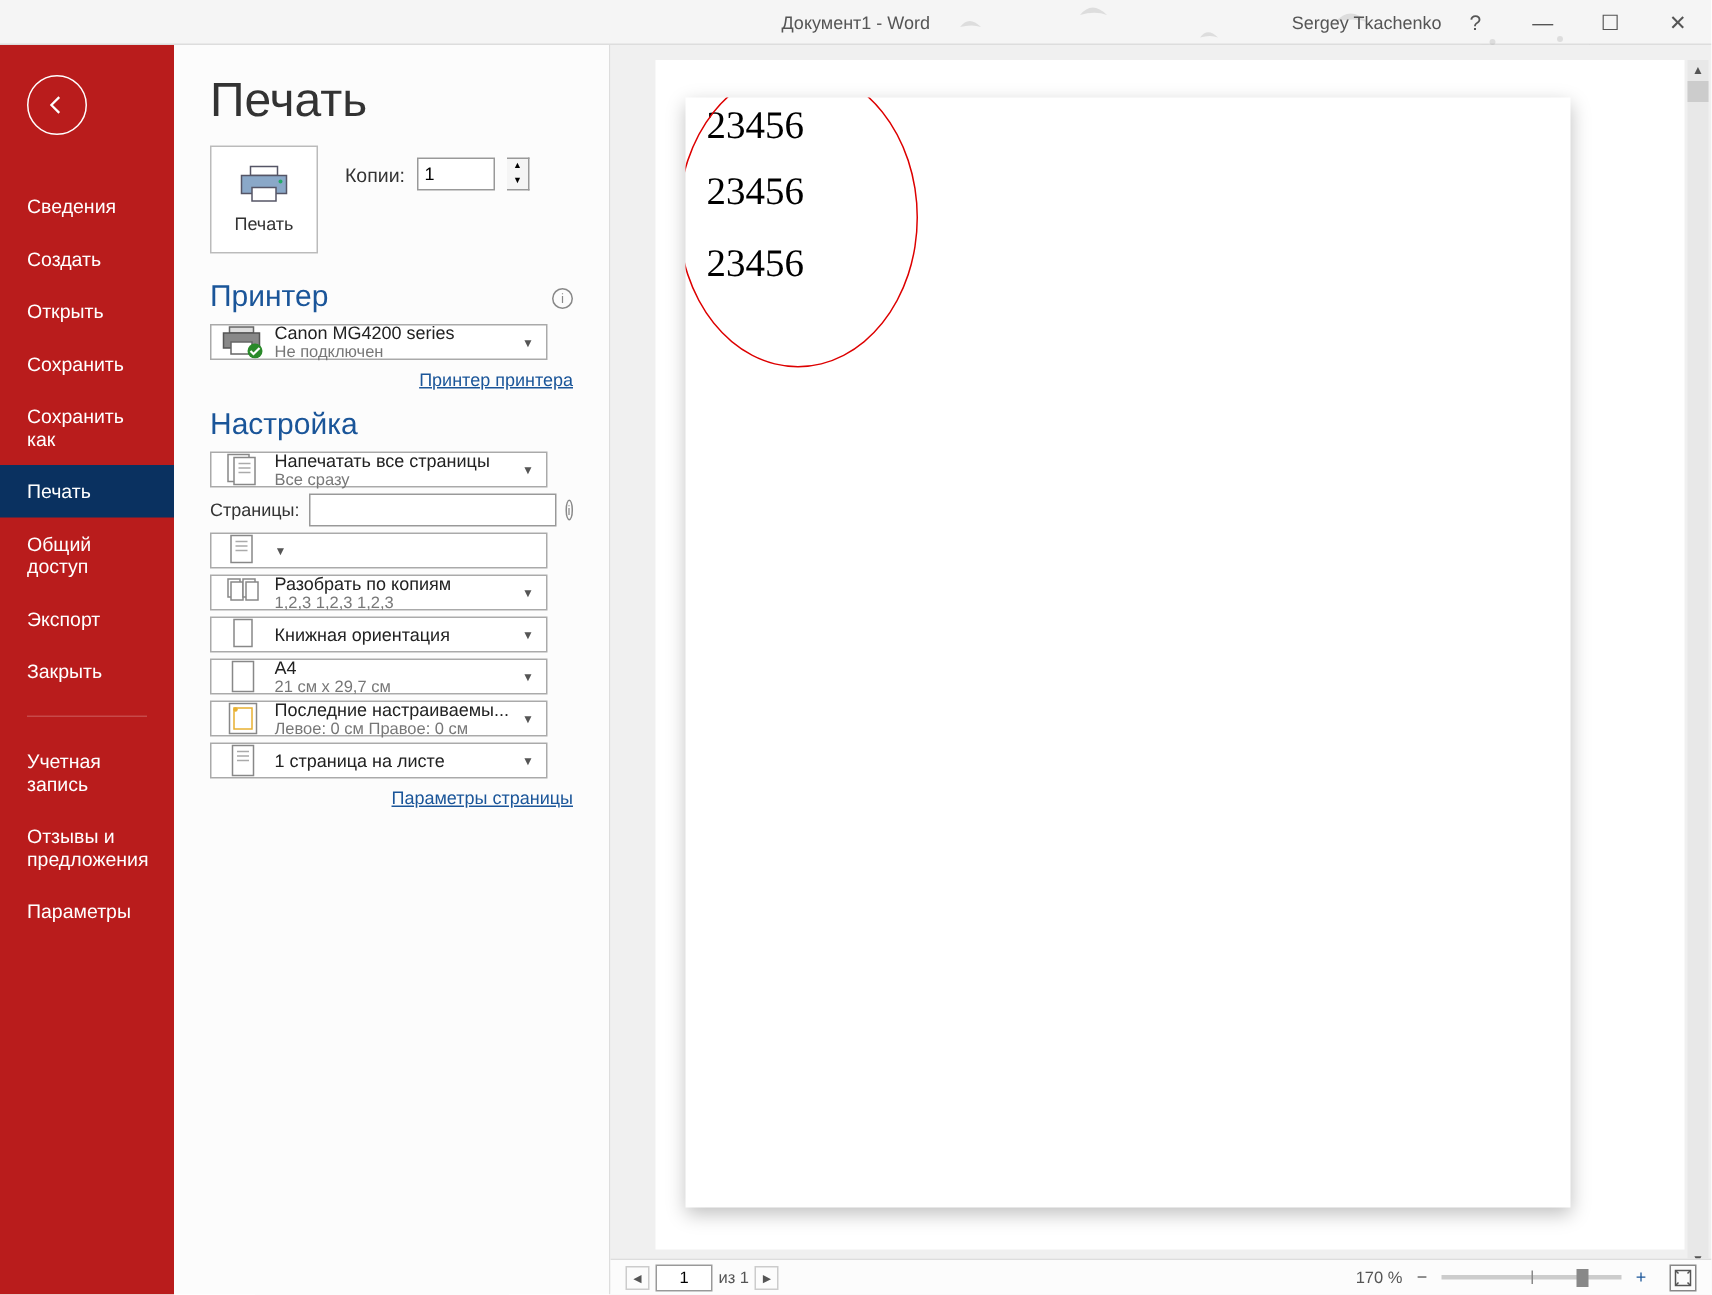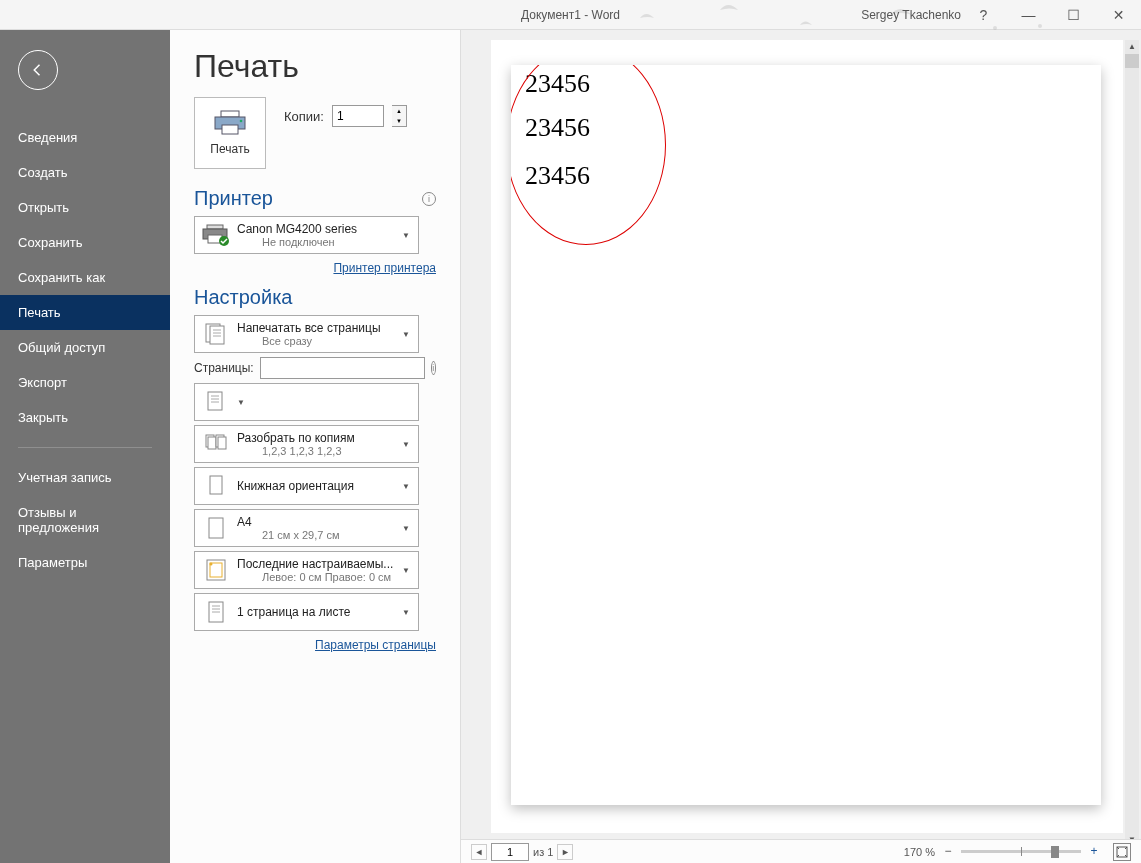--- a/index.html
+++ b/index.html
@@ -7,21 +7,21 @@
 
 .titlebar { height: 30px; background: #f5f5f5; display: flex; align-items: center; position: relative; border-bottom: 1px solid #ddd; }
 .titlebar .title { position: absolute; left: 50%; transform: translateX(-50%); font-size: 12px; color: #555; }
 .titlebar .user { position: absolute; right: 180px; font-size: 12px; color: #555; }
 .titlebar .wincontrols { position: absolute; right: 0; display: flex; }
 .titlebar .winbtn { width: 45px; height: 30px; display: flex; align-items: center; justify-content: center; font-size: 14px; color: #555; cursor: pointer; }
 .titlebar .birds { position: absolute; left: 600px; top: 0; width: 500px; height: 60px; pointer-events: none; opacity: 0.25; }
 
 .main { display: flex; height: 833px; }
 
-.sidebar { width: 170px; background: #737373; color: #fff; display: flex; flex-direction: column; padding-top: 10px; }
+.sidebar { width: 116px; background: #b91c1c; color: #fff; display: flex; flex-direction: column; padding-top: 10px; }
 .back-btn { width: 40px; height: 40px; border: 1.5px solid #fff; border-radius: 50%; margin: 10px 0 30px 18px; display: flex; align-items: center; justify-content: center; cursor: pointer; }
 .back-btn svg { width: 18px; height: 18px; }
 .nav-item { padding: 10px 18px; font-size: 13px; cursor: pointer; }
 .nav-item.active { background: #0a3160; }
 .nav-divider { height: 1px; background: rgba(255,255,255,0.2); margin: 12px 18px; }
 
 .content { flex: 1; display: flex; background: #fcfcfc; }
 
 .settings { width: 291px; padding: 18px 24px 10px 24px; border-right: 1px solid #ddd; position: relative; }
 .page-title { font-size: 32px; font-weight: 300; color: #333; margin-bottom: 12px; }
@@ -34,25 +34,25 @@
 .copies { display: flex; align-items: center; gap: 8px; margin-top: 8px; }
 .copies-label { font-size: 13px; color: #333; }
 .copies-input { width: 52px; height: 22px; border: 1px solid #999; font-size: 12px; padding: 0 4px; }
 .spinner { display: flex; flex-direction: column; border: 1px solid #999; border-left: none; }
 .spinner div { width: 14px; height: 10px; display: flex; align-items: center; justify-content: center; font-size: 6px; cursor: pointer; background: #f5f5f5; }
 
 .section-header { display: flex; align-items: center; justify-content: space-between; margin-top: 10px; margin-bottom: 6px; }
 .section-header h2 { font-size: 20px; font-weight: 400; color: #1a5599; }
 .info-icon { width: 14px; height: 14px; border: 1px solid #888; border-radius: 50%; display: flex; align-items: center; justify-content: center; font-size: 9px; color: #888; cursor: pointer; }
 
-.dropdown { width: 225px; height: 38px; border: 1px solid #aaa; background: #fff; display: flex; align-items: center; padding: 0 4px 0 6px; cursor: pointer; position: relative; margin-bottom: 4px; }
+.dropdown { width: 225px; height: 24px; border: 1px solid #aaa; background: #fff; display: flex; align-items: center; padding: 0 4px 0 6px; cursor: pointer; position: relative; margin-bottom: 4px; }
 .dropdown .dd-icon { width: 30px; height: 30px; display: flex; align-items: center; justify-content: center; flex-shrink: 0; margin-right: 6px; }
 .dropdown .dd-text { flex: 1; display: flex; flex-direction: column; justify-content: center; overflow: hidden; }
 .dropdown .dd-title { font-size: 12px; color: #222; white-space: nowrap; overflow: hidden; text-overflow: ellipsis; }
-.dropdown .dd-sub { font-size: 11px; color: #777; white-space: nowrap; overflow: hidden; text-overflow: ellipsis; margin-left: 25px; }
+.dropdown .dd-sub { font-size: 11px; color: #777; white-space: nowrap; overflow: hidden; text-overflow: ellipsis; }
 .dropdown .dd-arrow { width: 12px; font-size: 8px; color: #555; }
 
 .link-row { text-align: right; margin-bottom: 10px; }
 .link { color: #1a5599; font-size: 12px; text-decoration: underline; cursor: pointer; }
 
 .pages-row { display: flex; align-items: center; gap: 6px; margin-bottom: 4px; }
 .pages-label { font-size: 12px; color: #333; }
 .pages-input { flex: 1; height: 22px; border: 1px solid #999; font-size: 12px; padding: 0 4px; }
 
 .preview { flex: 1; position: relative; background: #f0f0f0; }

